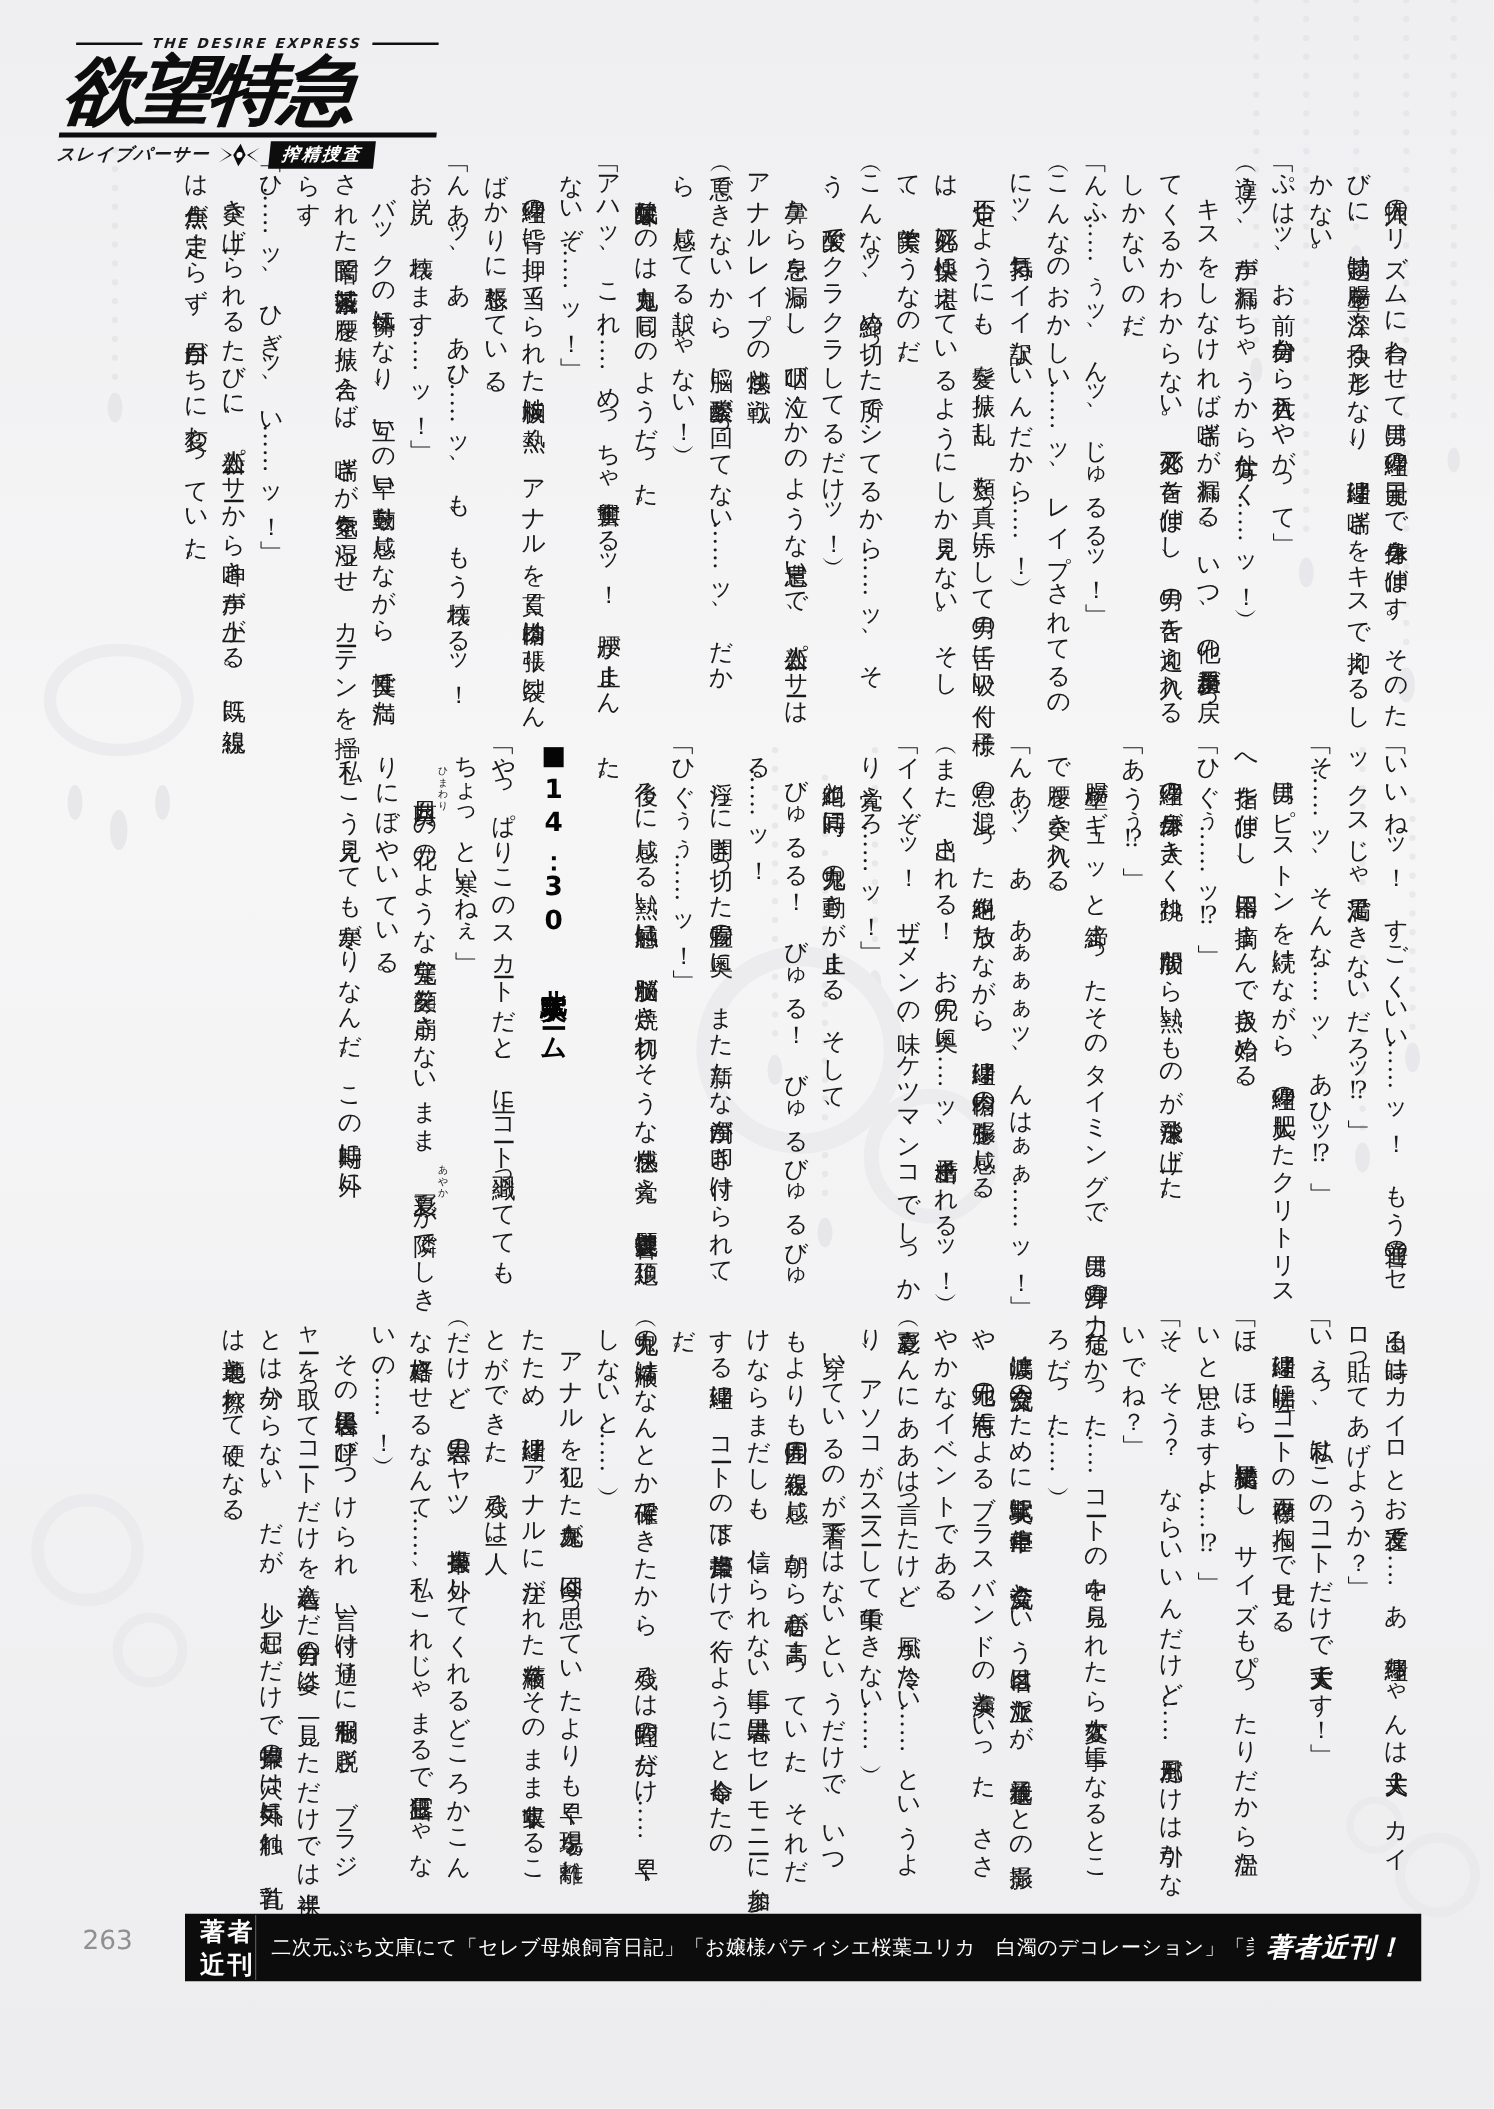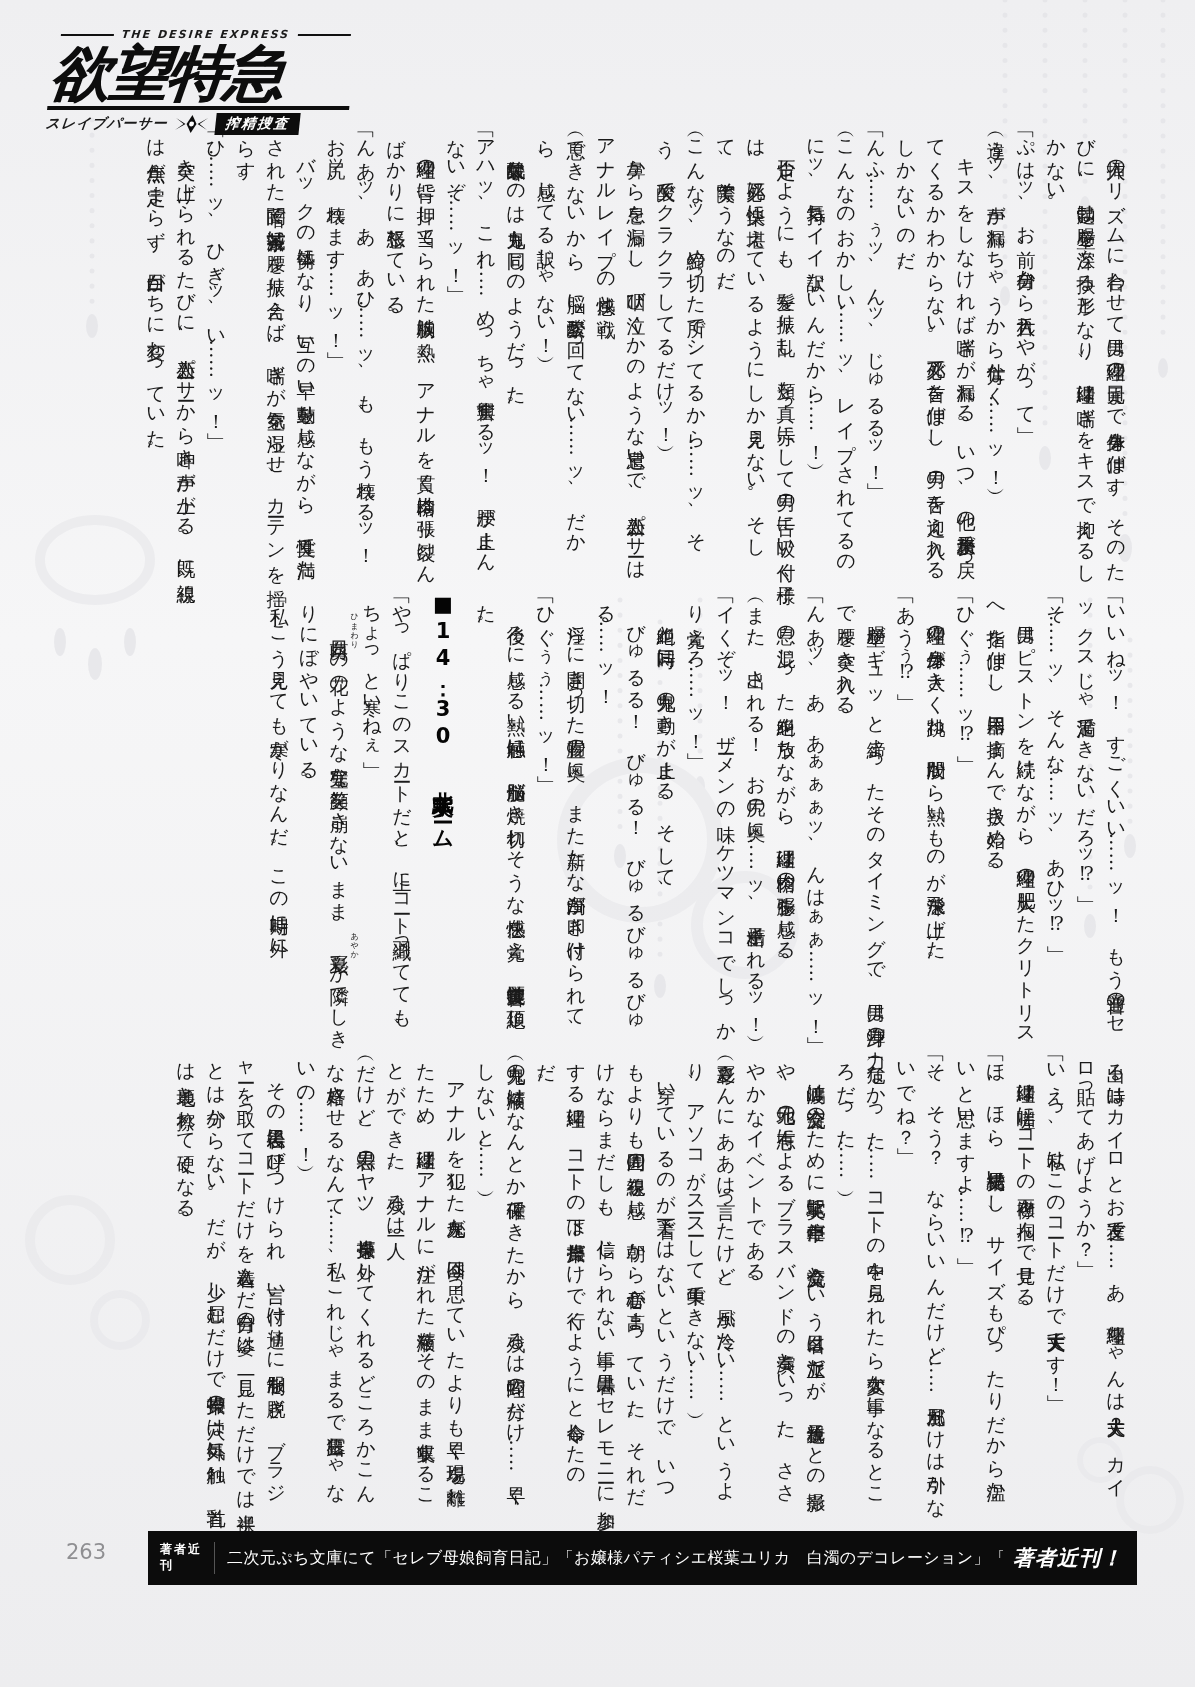--- a/index.html
+++ b/index.html
@@ -47,22 +47,22 @@
     font-weight:bold;font-size:21px;letter-spacing:3px;
     text-orientation:upright;-webkit-text-orientation:upright;
     margin:0 14px 0 10px;color:#050505;
   }
   
   .page-num{position:absolute;left:66px;top:1540px;z-index:3;
     font-family:"DejaVu Sans","Liberation Sans",sans-serif;font-size:21px;color:#8f8f92;text-align:center;}
   .footer-bar{position:absolute;left:148px;right:58px;top:1531px;height:54px;z-index:3;
     background:#0c0c0c;color:#fff;display:flex;align-items:center;box-sizing:border-box;
     padding:0 14px 0 12px;font-family:"DejaVu Sans","Liberation Sans",sans-serif;}
-  .footer-label{width:44px;flex:0 0 auto;font-size:12px;font-weight:bold;line-height:1.3;
-    letter-spacing:2px;margin-right:12px;border-right:1px solid #555;padding-right:10px;}
+  .footer-label{width:44px;flex:0 0 auto;font-size:20px;font-weight:bold;line-height:1.3;
+    letter-spacing:2px;margin-right:12px;border-right:1px solid #555;}
   .footer-text{flex:1 1 auto;font-size:16px;line-height:1.55;letter-spacing:0.4px;white-space:nowrap;overflow:hidden;}
   .footer-badge{flex:0 0 auto;font-size:21px;font-weight:900;font-style:italic;letter-spacing:1px;
     margin-left:10px;white-space:nowrap;}
 </style>
 </head>
 <body>
 
 <svg class="ornaments" width="1195" height="1687" viewBox="0 0 1195 1687" opacity="0.65">
   <g stroke="#e2e2e6" stroke-width="5" stroke-dasharray="0.1 15" stroke-linecap="round">
     <line x1="1005" y1="0" x2="1005" y2="272"></line>

